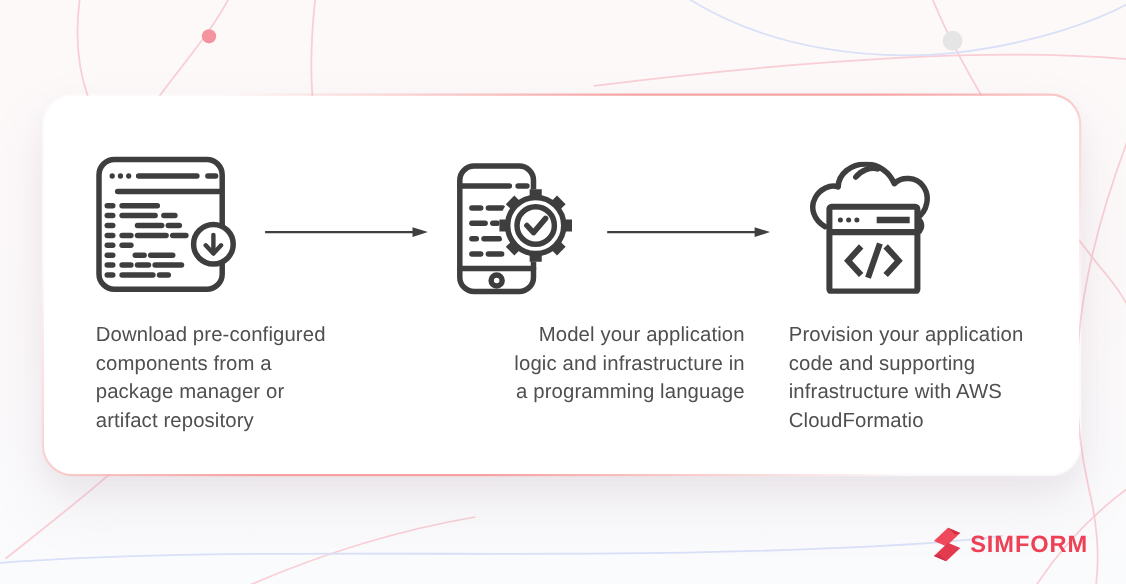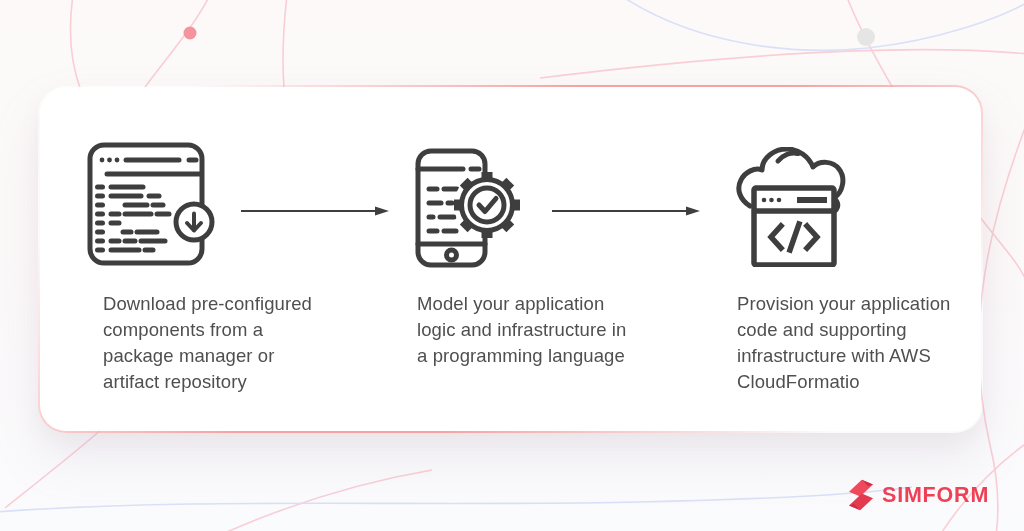--- a/index.html
+++ b/index.html
@@ -20,23 +20,23 @@
   .icon1{left:45px;top:54px;}
   .icon2{left:373px;top:60px;}
   .icon3{left:695px;top:60px;}
   .flow-arrow{position:absolute;top:117px;}
   .arrow1{left:200px;}
   .arrow2{left:511px;}
   .step-text{
     position:absolute;top:204px;margin:0;width:260px;
     font-size:18.5px;line-height:26px;color:#4f4f4f;white-space:pre-line;letter-spacing:.1px;
   }
-  .text1{left:47px;margin-left:16px;}
-  .text2{left:377px;}
-  .text3{left:697px;}
+  .text1{left:47px;}
+  .text2{left:377px;text-align:right;}
+  .text3{left:677px;}
   .logo{
     position:absolute;left:845px;top:475px;height:40px;z-index:2;
     display:flex;align-items:center;gap:5px;justify-content:space-between;
   }
   .logo-text{
     color:#ee4156;font-weight:bold;font-size:21.5px;letter-spacing:.8px;
   }
 </style>
 </head>
 <body>

